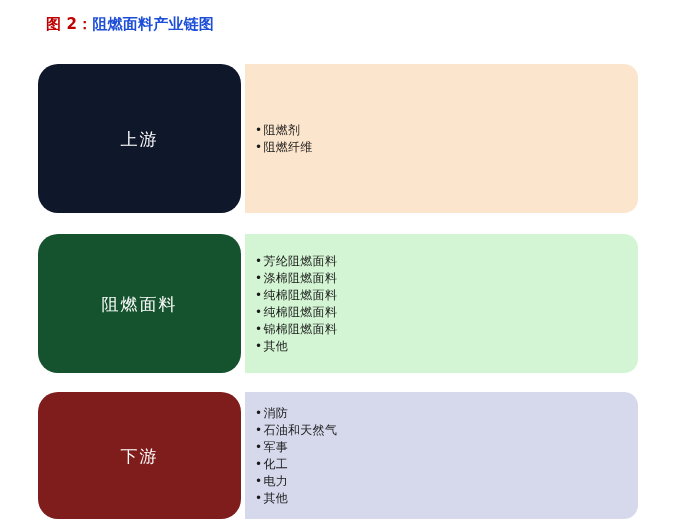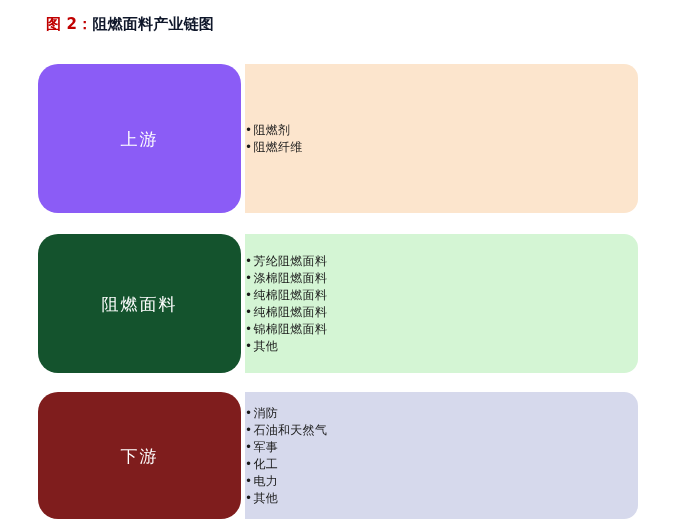--- a/index.html
+++ b/index.html
@@ -85,20 +85,21 @@
   .row-items {
     position: absolute;
     left: 207px;
     top: 0;
     width: 393px;
     height: 100%;
     display: flex;
     flex-direction: column;
     justify-content: center;
     box-sizing: border-box;
+    padding-left: 10px;
   }
   .row-item {
     color: #1a1a1a;
     font-size: 12px;
     line-height: 17px;
     white-space: nowrap;
     letter-spacing: 0.3px;
   }
   .row-item .bullet {
     display: inline-block;
@@ -107,28 +108,28 @@
 
   
   .row-upstream  { top: 64px;  height: 149px; }
   .row-midstream { top: 234px; height: 139px; }
   .row-downstream{ top: 392px; height: 127px; }
 </style>
 </head>
 <body>
 
 <div class="figure-title">
-  <span class="fig-label" style="color: rgb(192, 0, 0); padding-left: 12px;">图 2：</span><span class="fig-text" style="color: #0f172a;">阻燃面料产业链图</span>
+  <span class="fig-label" style="color: rgb(192, 0, 0); padding-left: 12px;">图 2：</span><span class="fig-text" style="color: #1d4ed8;">阻燃面料产业链图</span>
 </div>
 
 <div class="chain-diagram">
 
   <div class="chain-row row-upstream">
     <div class="row-panel" style="background: rgb(252, 229, 205);"></div>
-    <div class="row-stage" style="background: #8b5cf6;">
+    <div class="row-stage" style="background: #0f172a;">
       <span class="stage-label">上游</span>
     </div>
     <div class="row-items">
       <div class="row-item"><span class="bullet">•</span><span>阻燃剂</span></div>
       <div class="row-item"><span class="bullet">•</span><span>阻燃纤维</span></div>
     </div>
   </div>
 
   <div class="chain-row row-midstream">
     <div class="row-panel" style="background: rgb(212, 245, 212);"></div>

